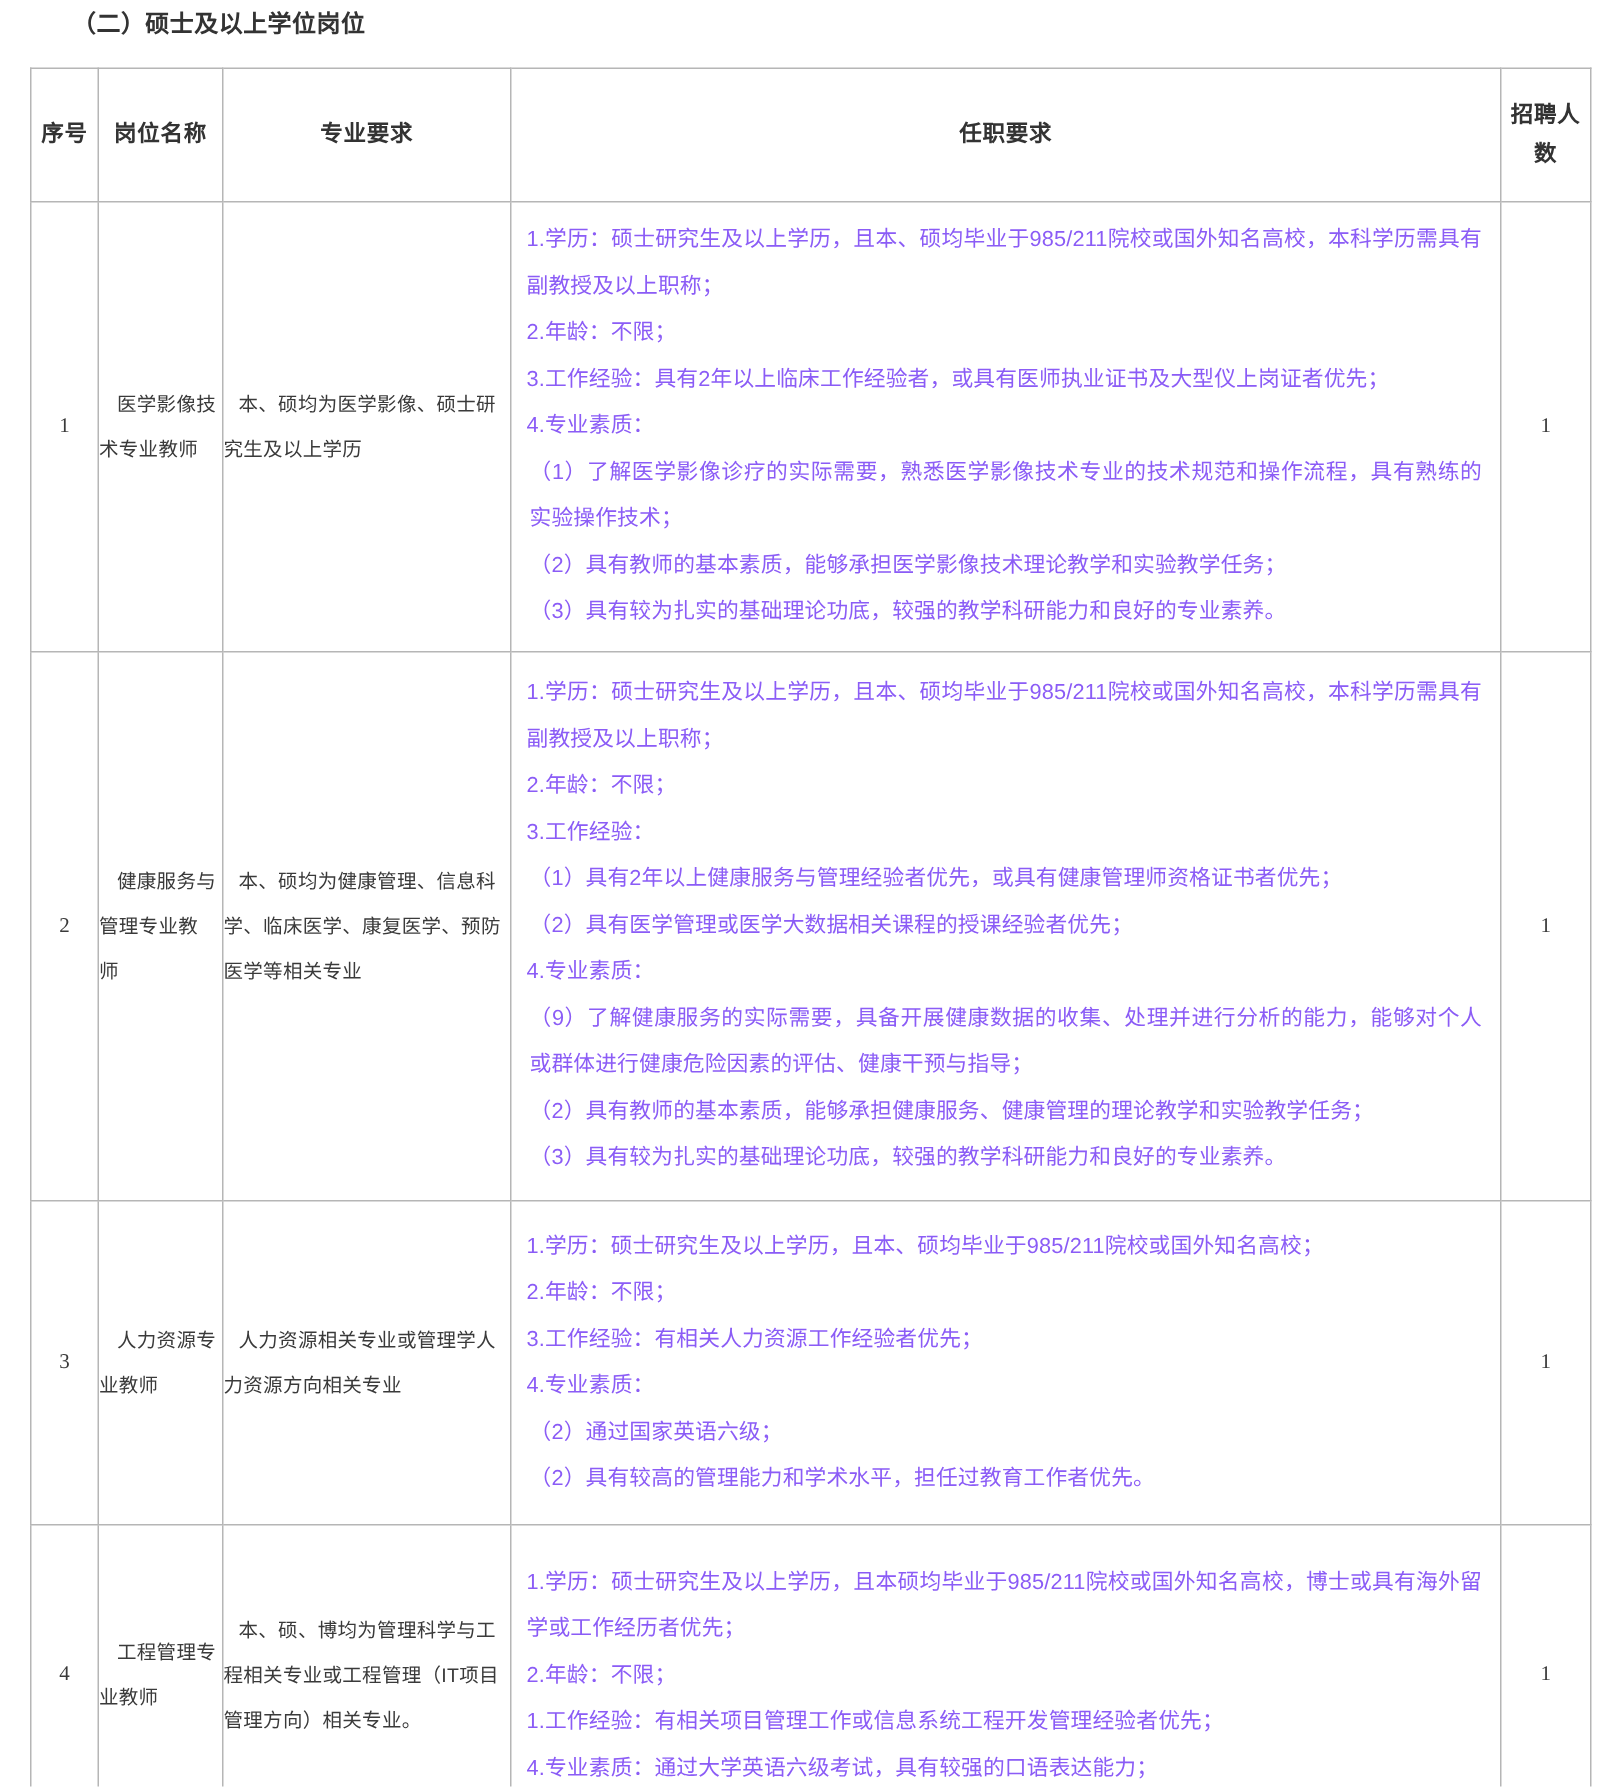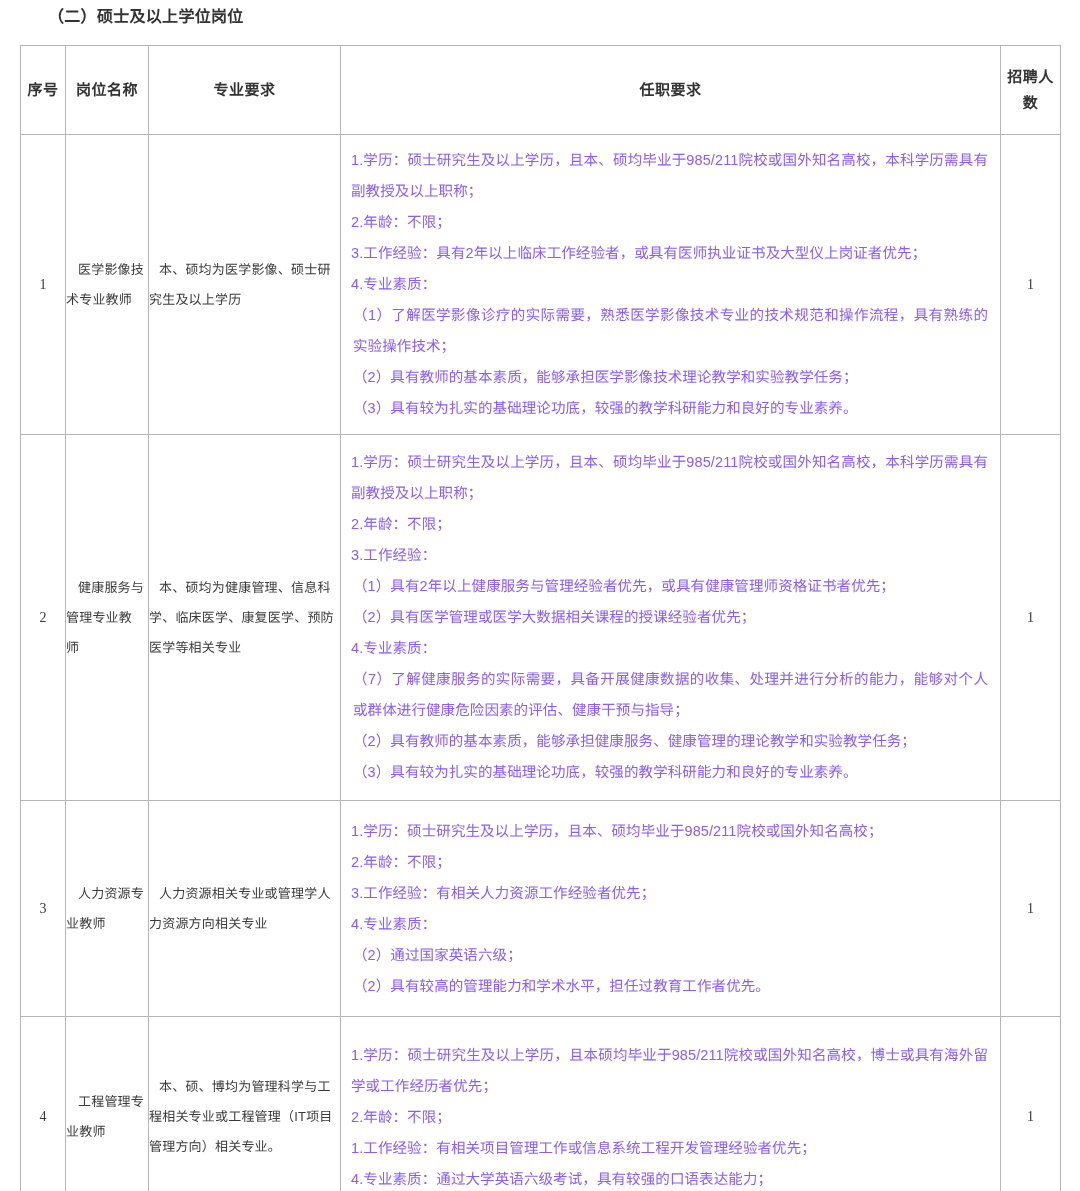--- a/index.html
+++ b/index.html
@@ -185,21 +185,21 @@
             <span class="cell">本、硕均为健康管理、信息科学、临床医学、康复医学、预防医学等相关专业</span>
           </td>
           <td class="req">
             <div class="cell">
                 <p>1.学历：硕士研究生及以上学历，且本、硕均毕业于985/211院校或国外知名高校，本科学历需具有副教授及以上职称；</p>
                 <p>2.年龄：不限；</p>
                 <p>3.工作经验：</p>
                 <p class="indent">（1）具有2年以上健康服务与管理经验者优先，或具有健康管理师资格证书者优先；</p>
                 <p class="indent">（2）具有医学管理或医学大数据相关课程的授课经验者优先；</p>
                 <p>4.专业素质：</p>
-                <p class="indent">（7）了解健康服务的实际需要，具备开展健康数据的收集、处理并进行分析的能力，能够对个人或群体进行健康危险因素的评估、健康干预与指导；</p>
+                <p class="indent">（9）了解健康服务的实际需要，具备开展健康数据的收集、处理并进行分析的能力，能够对个人或群体进行健康危险因素的评估、健康干预与指导；</p>
                 <p class="indent">（2）具有教师的基本素质，能够承担健康服务、健康管理的理论教学和实验教学任务；</p>
                 <p class="indent">（3）具有较为扎实的基础理论功底，较强的教学科研能力和良好的专业素养。</p>
               </div>
           </td>
           <td class="count">1</td>
         </tr>
 
         <tr class="r3">
           <td class="seq">3</td>
           <td class="post">

